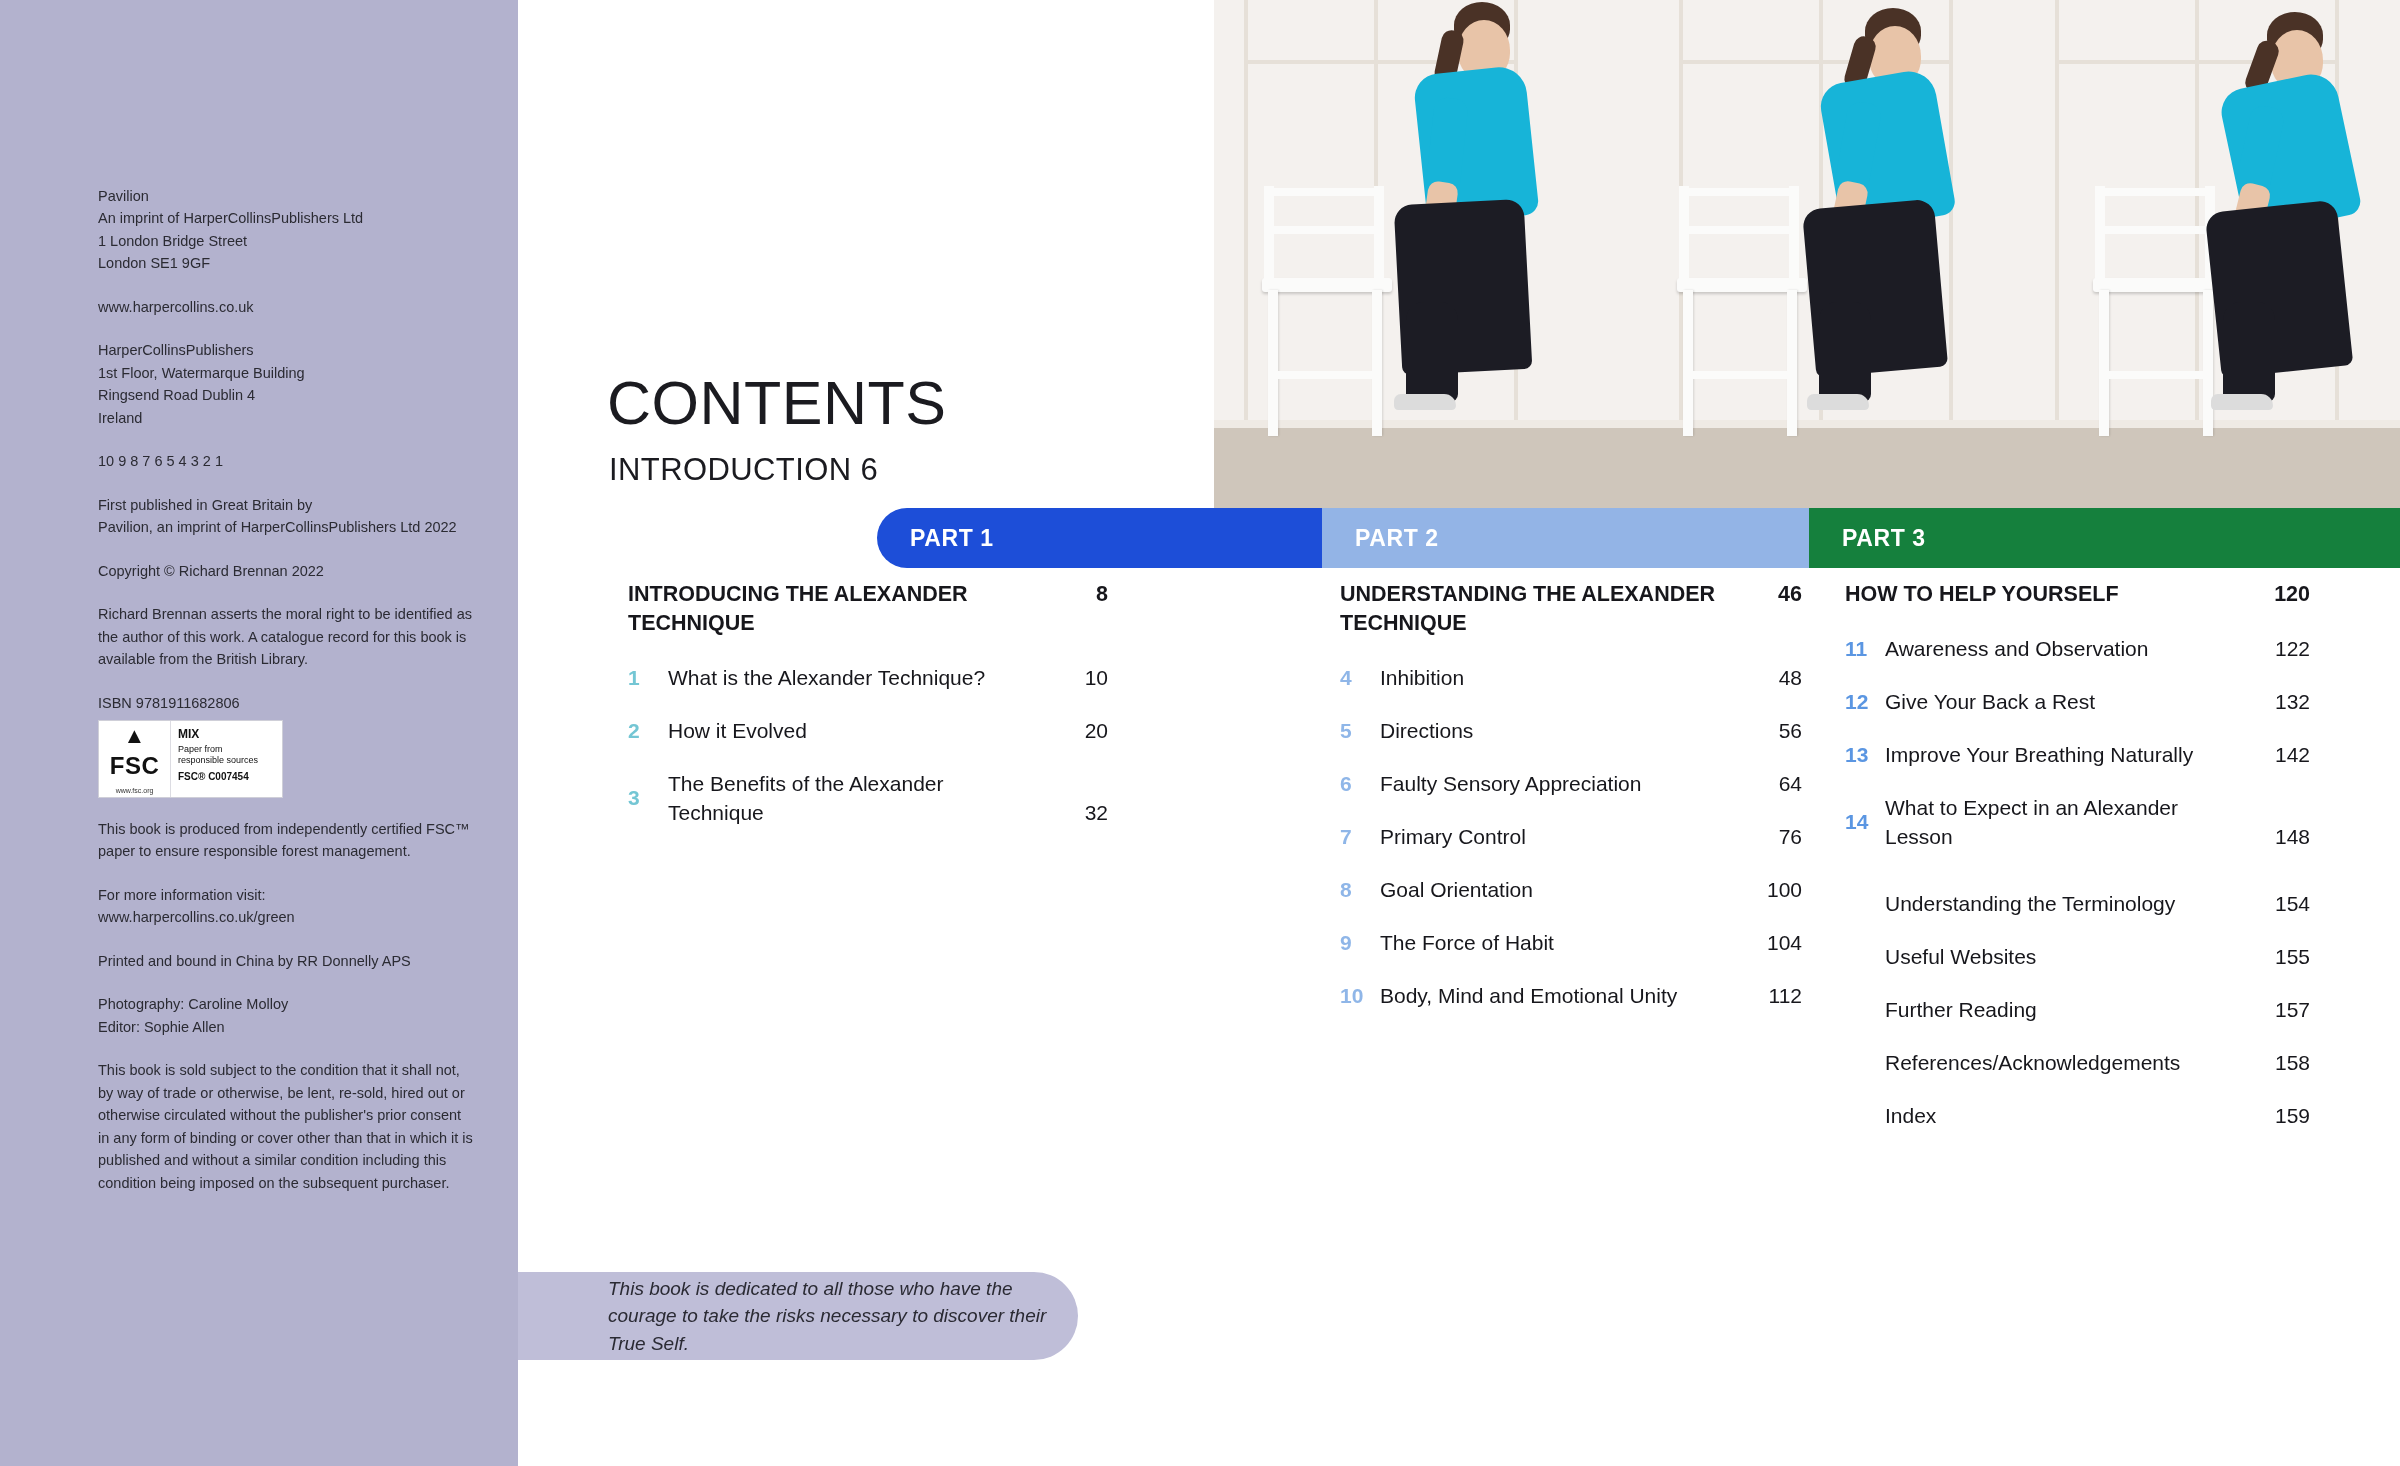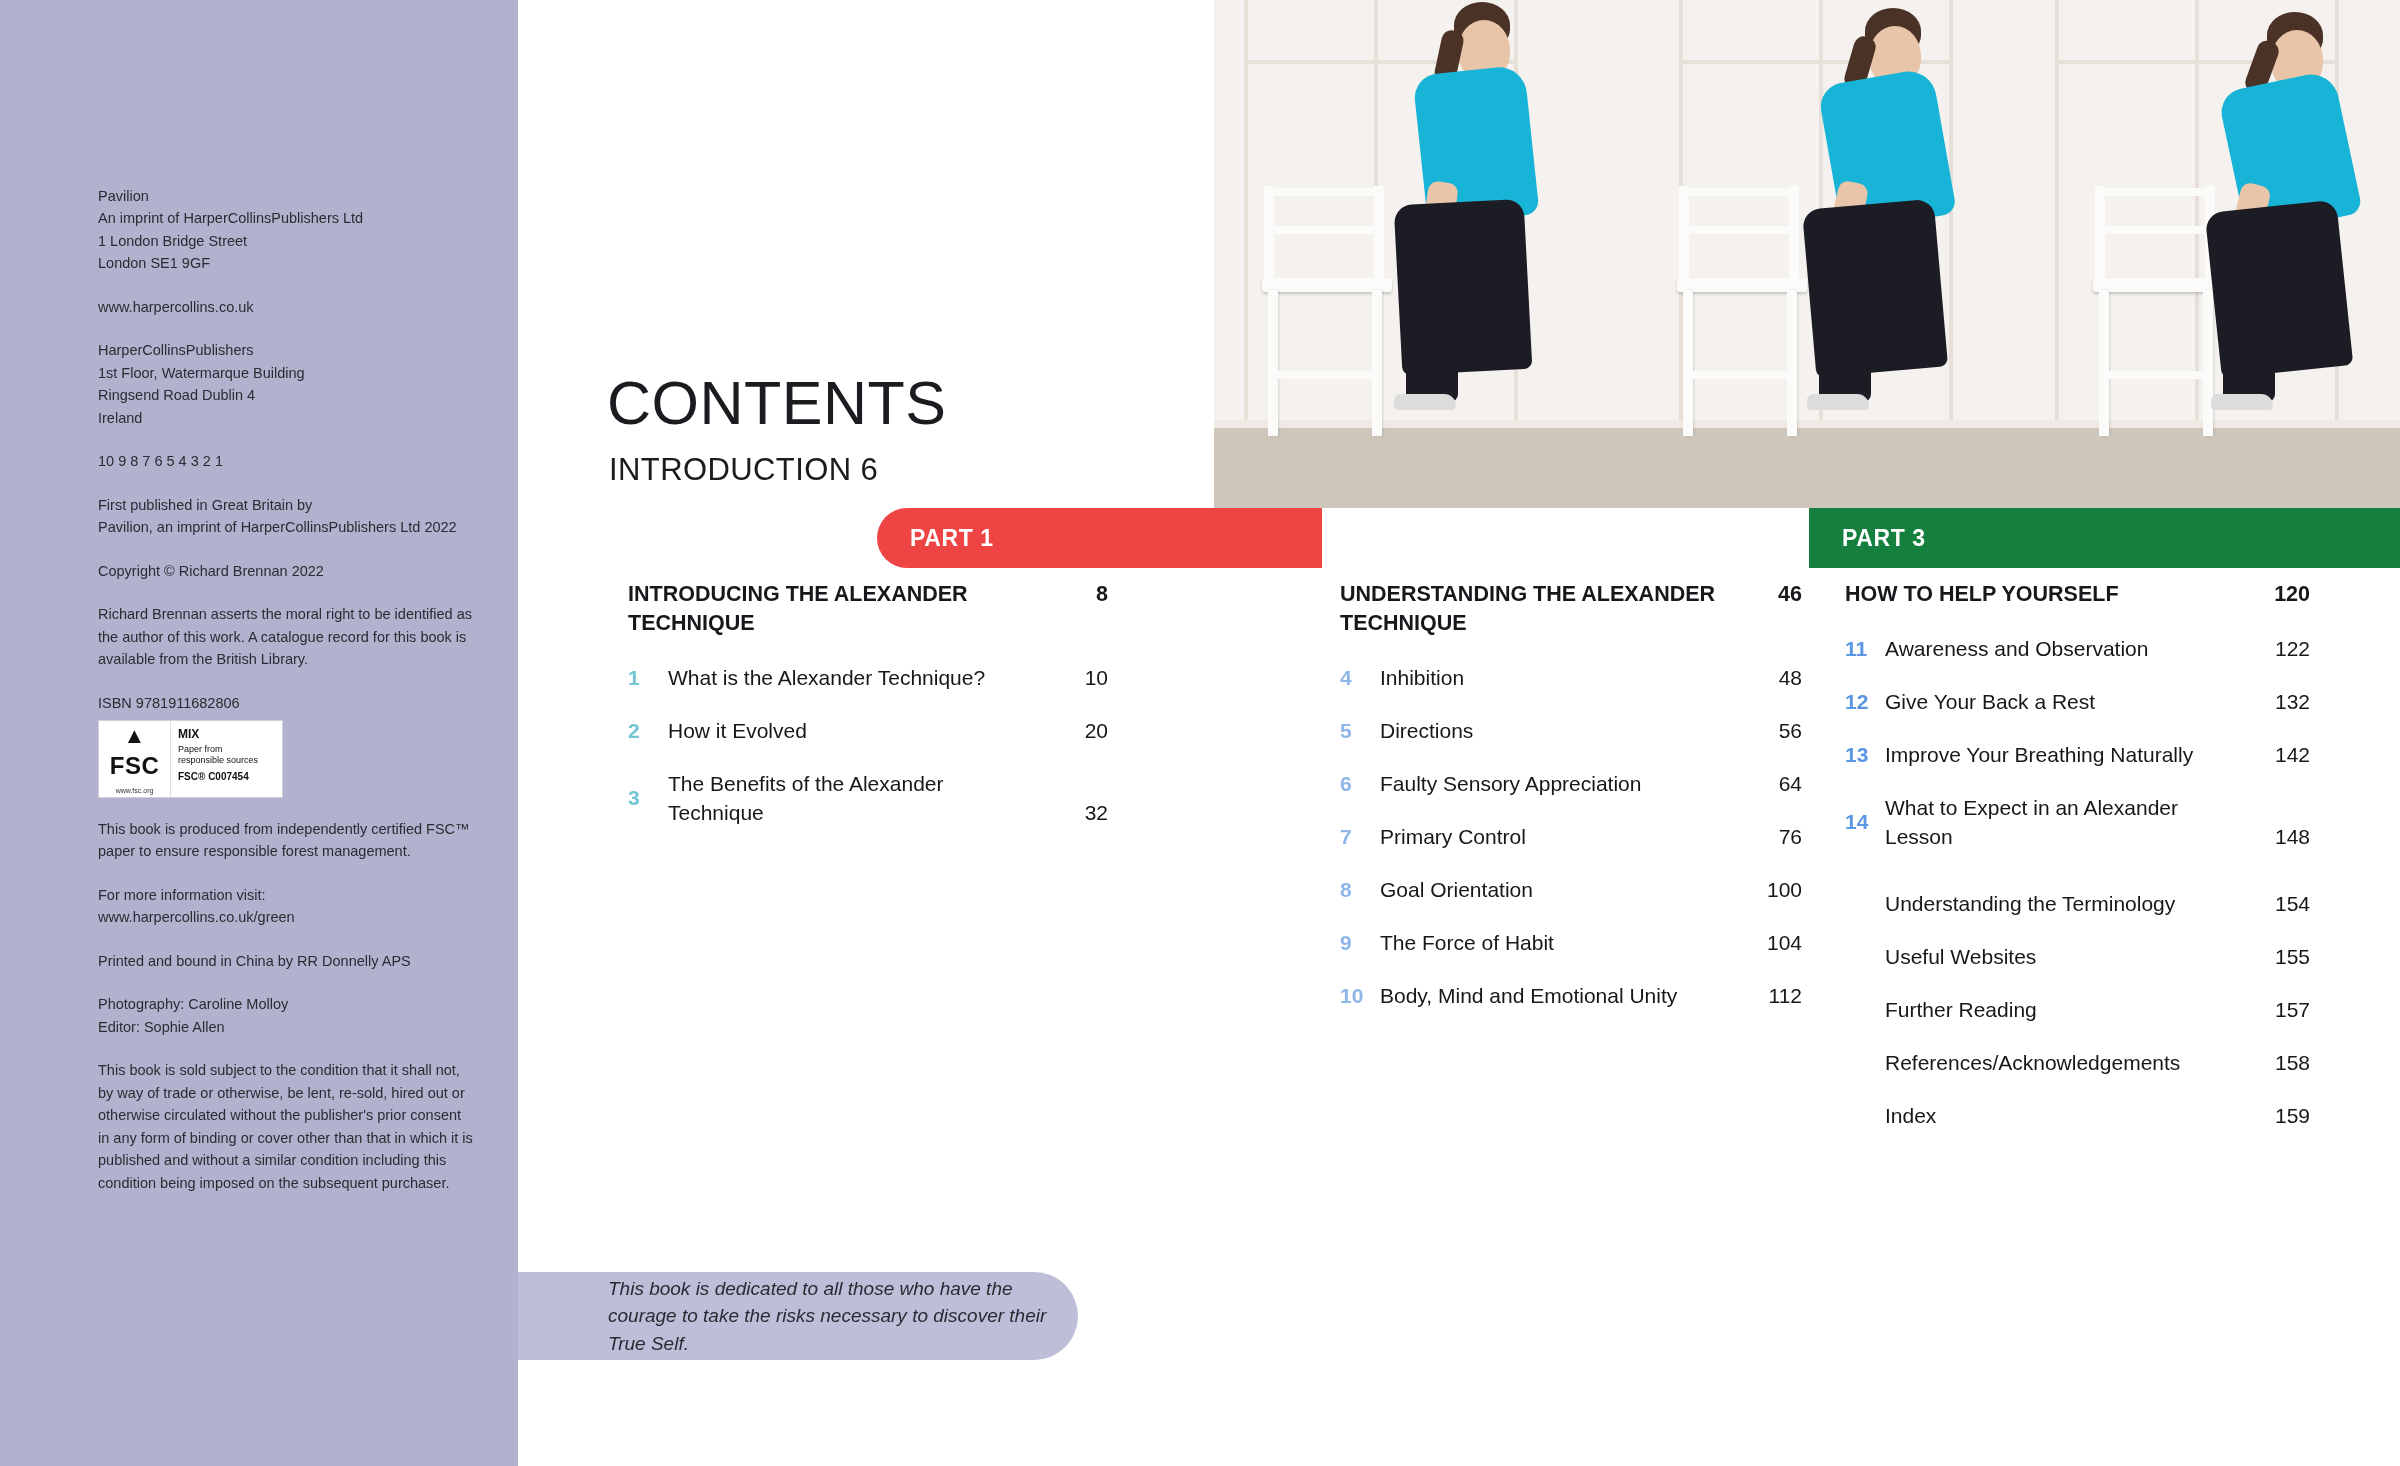--- a/index.html
+++ b/index.html
@@ -83,21 +83,21 @@
     position:absolute; left: 609px; top: 452px;
     font-size: 31px; color:#1b1b20; letter-spacing:0.4px; font-weight:400;
   }
 
   
   .banner {
     position:absolute; top: 508px; height: 60px;
     display:flex; align-items:center; color:#fff; font-weight:bold;
     font-size: 23px; letter-spacing: 0.6px;
   }
-  .banner-1 { left: 877px; width: 445px; background:#ef4444; border-radius: 30px 0 0 30px; padding-left: 33px; }
+  .banner-1 { left: 877px; width: 445px; background:#1d4ed8; border-radius: 30px 0 0 30px; padding-left: 33px; }
   .banner-2 { left: 1322px; width: 487px; background:#93b4e6; padding-left: 33px; }
   .banner-3 { left: 1809px; width: 591px; background:#15803d; padding-left: 33px; }
 
   
   .col { position:absolute; top: 580px; }
   .col-1 { left: 607px; width: 480px; margin-left: 21px; }
   .col-2 { left: 1340px; width: 462px; }
   .col-3 { left: 1845px; width: 465px; }
 
   .col-head {
@@ -280,20 +280,21 @@
         <div class="legs" style="left:68px; top:300px; width:52px; height:100px;"></div>
         <div class="shoe" style="left:56px; top:392px;"></div>
       </div>
     </div>
   </div>
 
   <div class="contents-title">CONTENTS</div>
   <div class="intro-line">INTRODUCTION 6</div>
 
   <div class="banner banner-1">PART 1</div>
+  <div class="banner banner-2">PART 2</div>
   <div class="banner banner-3">PART 3</div>
 
   <div class="col col-1">
     <div class="col-head">
       <div class="ct">INTRODUCING THE ALEXANDER TECHNIQUE</div>
       <div class="pg">8</div>
     </div>
     <div class="entry">
       <div class="num num-1">1</div>
       <div class="txt">What is the Alexander Technique?</div>

